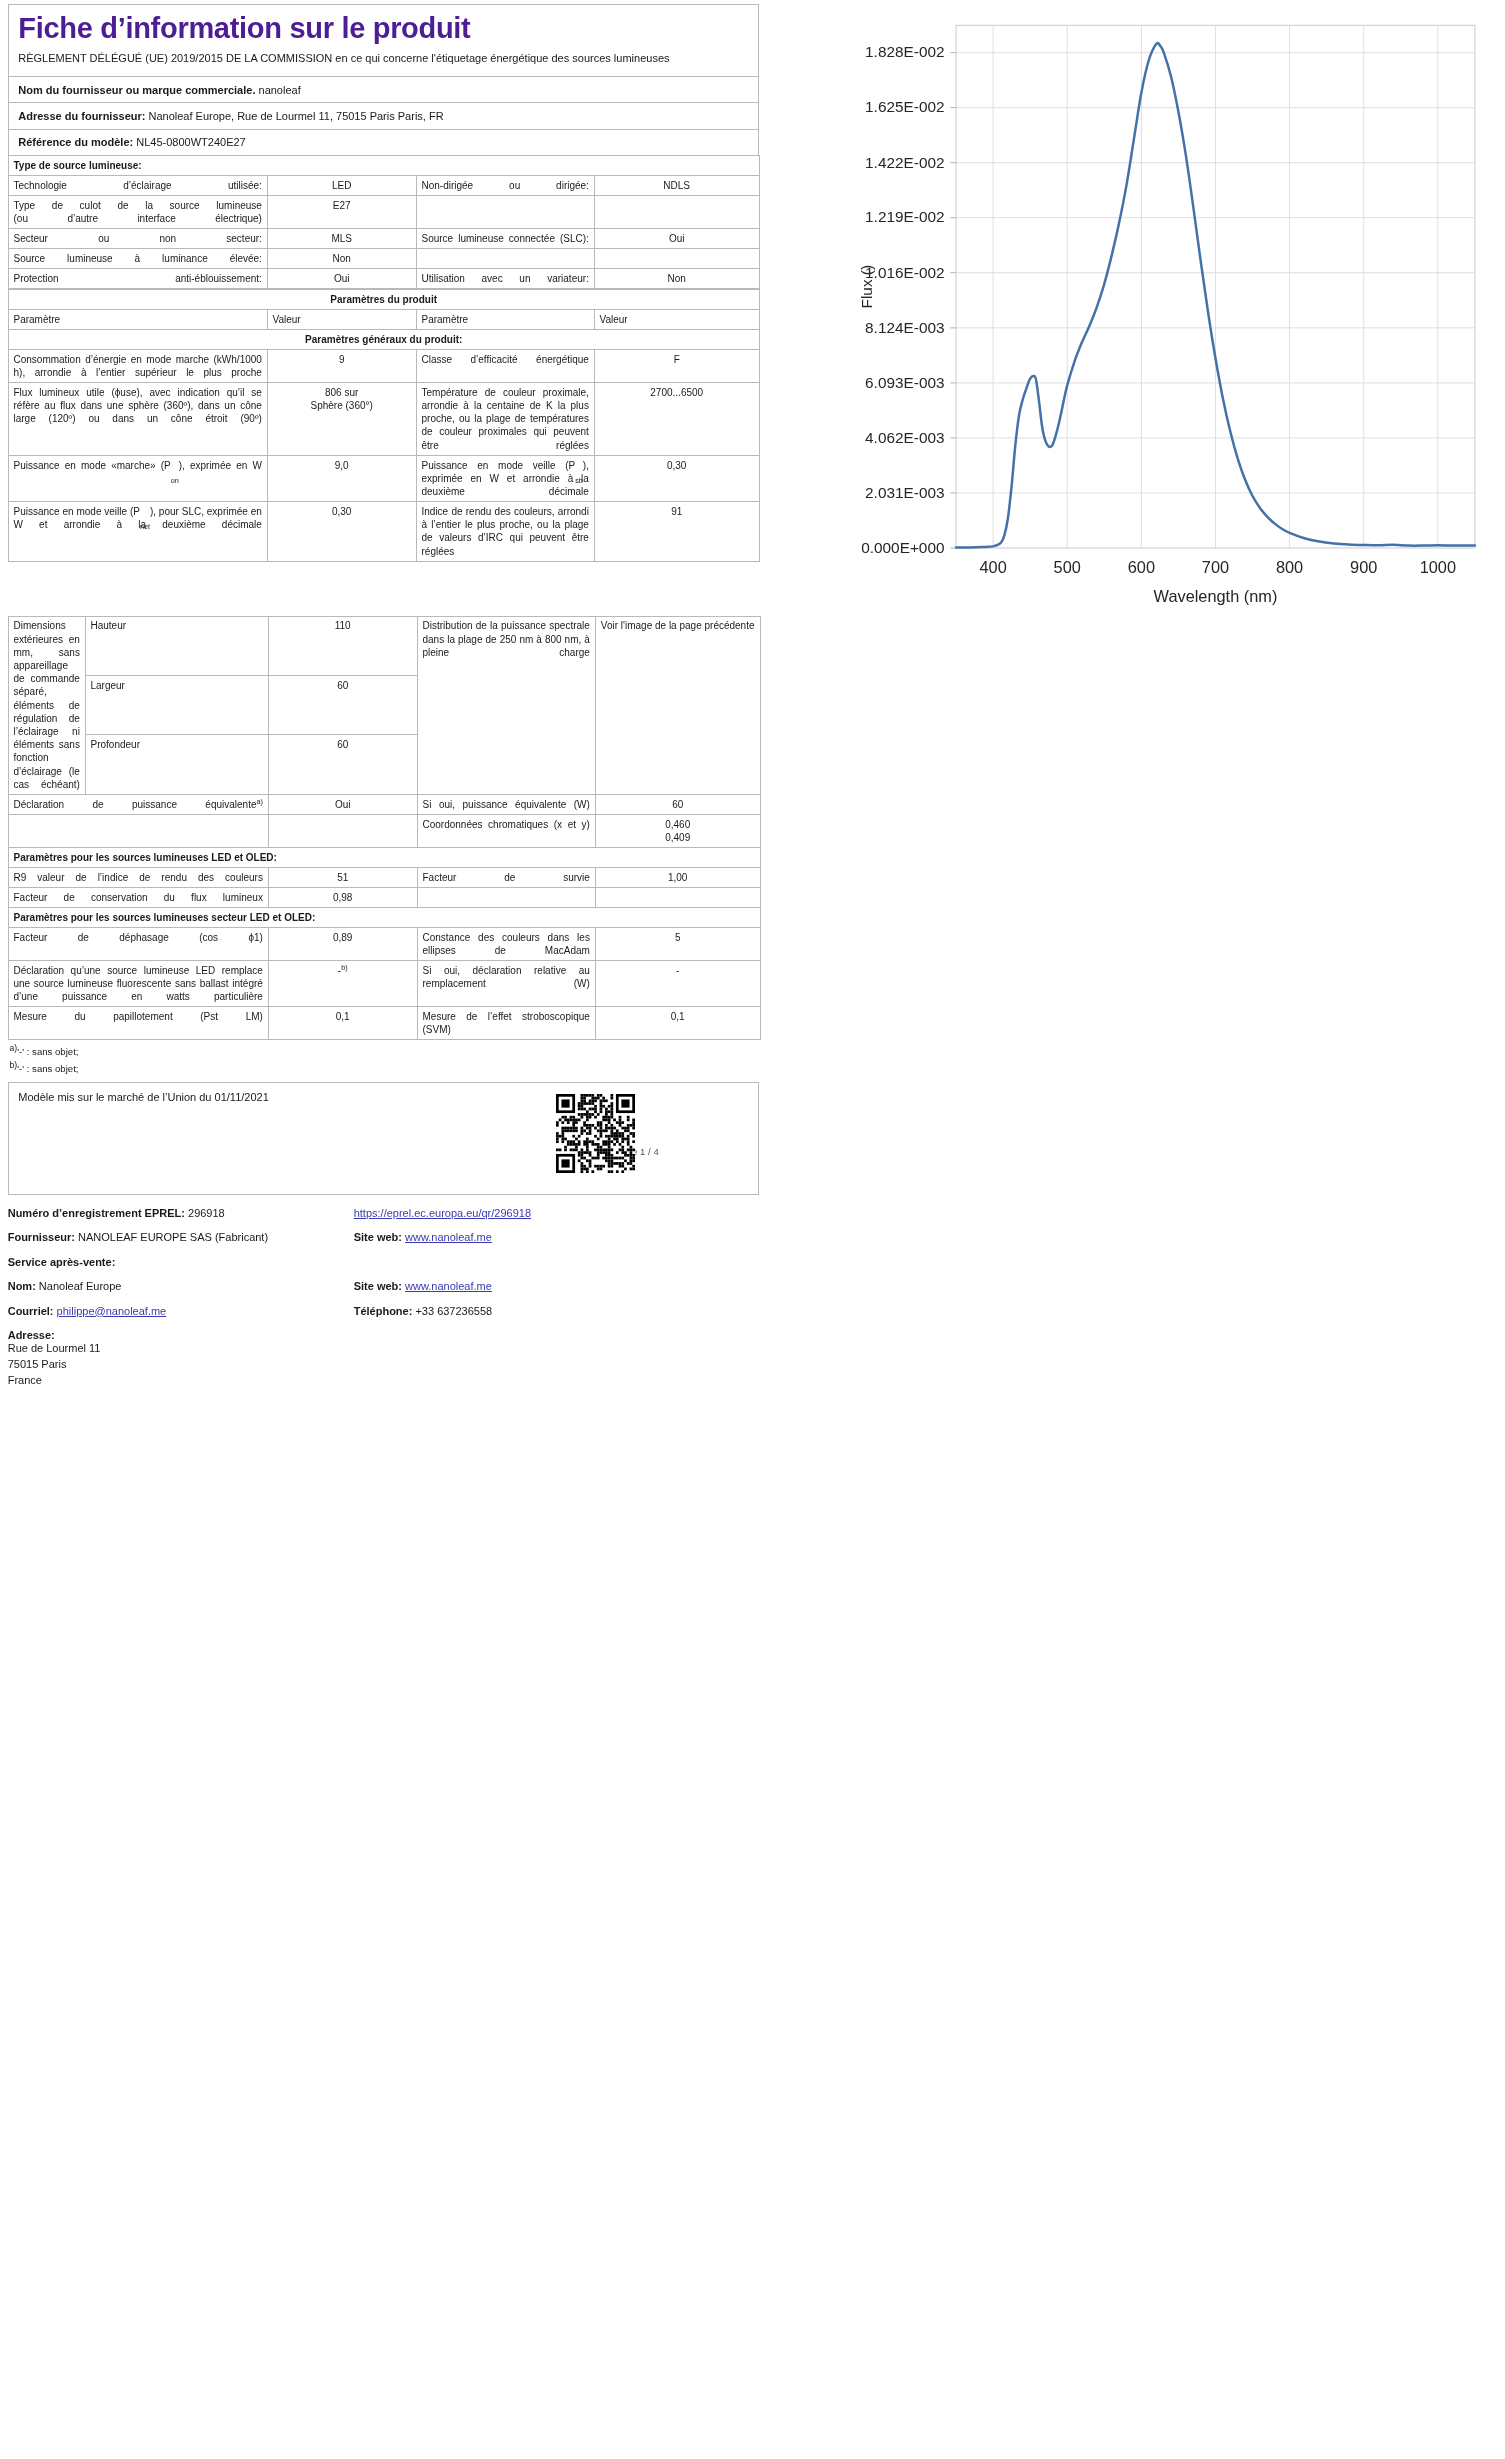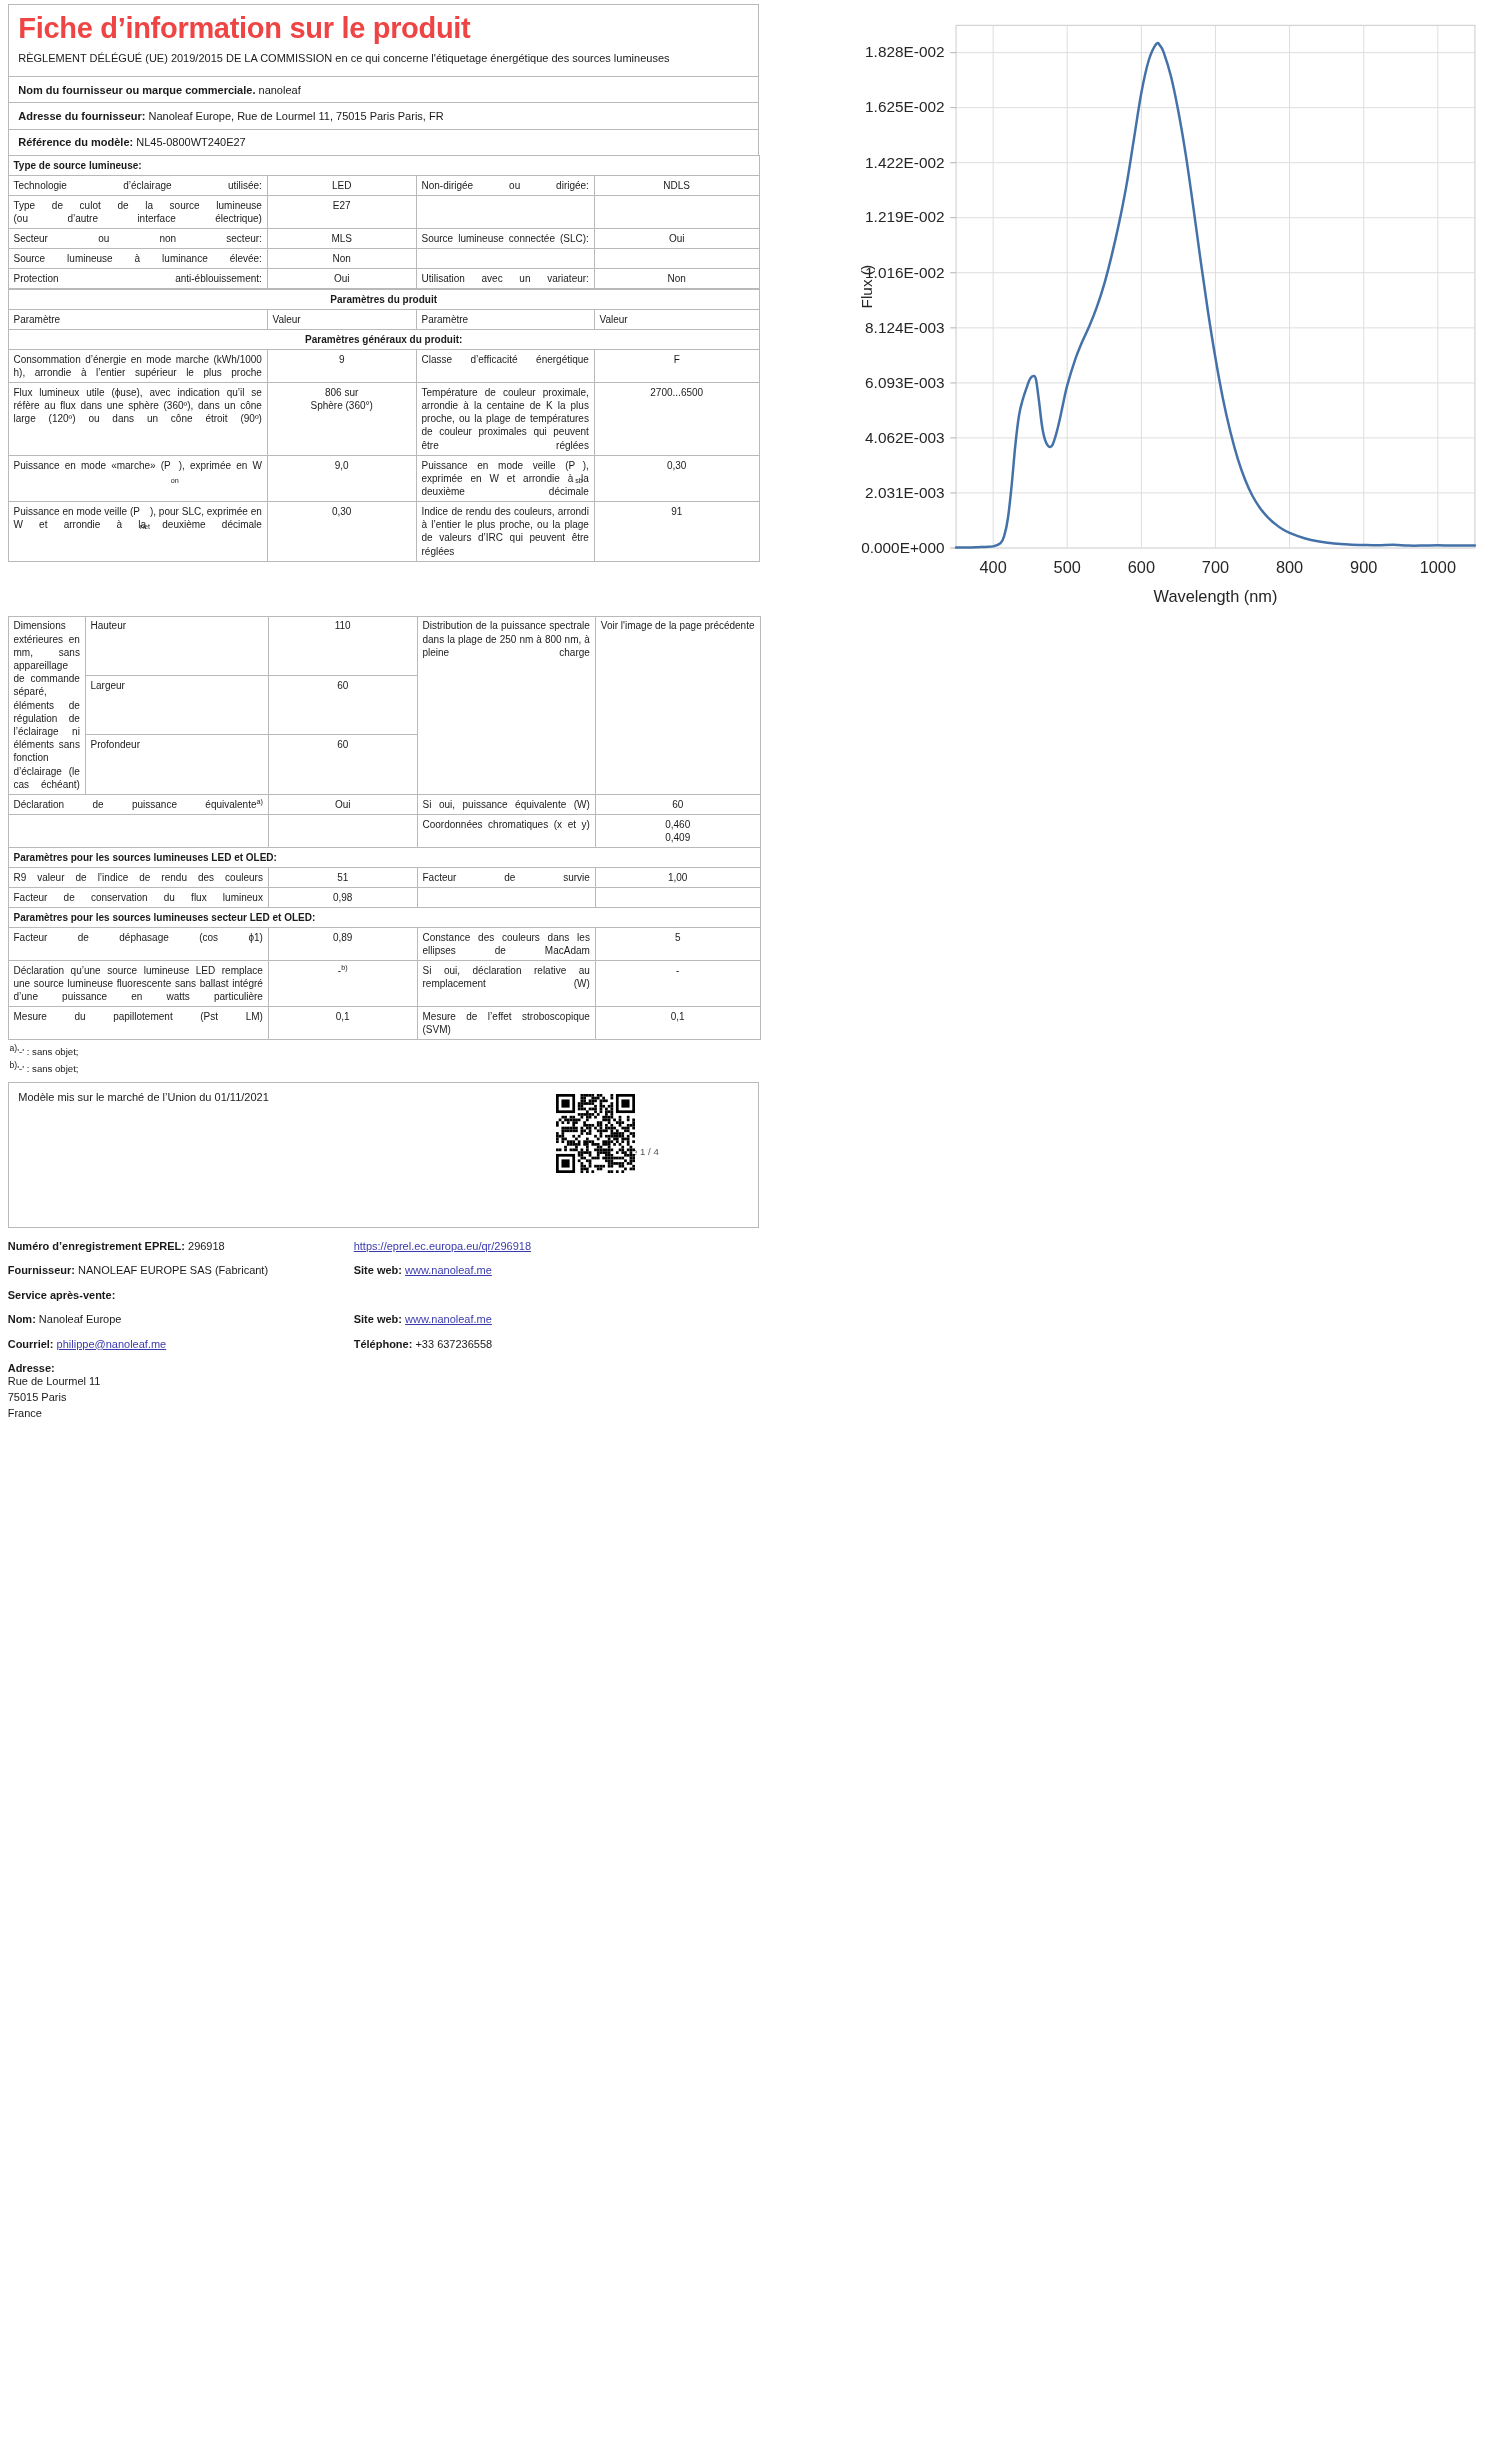--- a/index.html
+++ b/index.html
@@ -14,21 +14,21 @@
   }
   .page { position:relative; width:1505px; height:2459px; }
 
   
   .doc {
     position:absolute; left:7.7px; top:3.8px; width:751px;
   }
 
   .hdr-box { border:1px solid #b9b9b9; border-bottom:none; }
   .title {
-    font-size:29px; font-weight:bold; color:#ef4444;
+    font-size:29px; font-weight:bold; color:#4c1d95;
     padding:7.7px 9.6px 5.8px 9.6px; letter-spacing:-0.3px;
   }
   .subtitle {
     font-size:11px; line-height:1.45; padding:0 9.6px 8.6px 9.6px; color:#1a1a1a;
   }
   .rowline {
     border-top:1px solid #b9b9b9; padding:6.7px 9.6px; font-size:11px;
   }
   .rowline b { font-weight:bold; }
   .rowline .val { font-weight:normal; }
@@ -51,21 +51,21 @@
   .c3 { width:178px; }
   .c4 { width:165px; }
 
   sub { font-size:7.2px; vertical-align:baseline; position:relative; top:14px; }
   sup { font-size:7.2px; vertical-align:baseline; position:relative; top:-3.8px; }
 
   .footnotes { font-size:9.6px; padding:3.8px 1.9px 1.9px 1.9px; line-height:1.7; }
   .footnotes sup { top:-3.8px; font-size:8.6px;}
 
   .marketbox {
-    border:1px solid #b9b9b9; margin-top:2.9px; height:146px; position:relative;
+    border:1px solid #b9b9b9; margin-top:2.9px; height:113px; position:relative;
     padding:8.6px 9.6px; font-size:11px;
   }
   .qr { position:absolute; right:123px; top:11.5px; width:79px; height:79px; }
 
   .contact { font-size:11px; line-height:1.0; margin-top:13.4px; position:relative; }
   .crow { display:flex; margin-bottom:13.4px; }
   .ccol-l { width:346px; }
   .ccol-r { width:327px; }
   .contact b { font-weight:bold; }
   .lnk { color:#3a3ab0; text-decoration:underline; }

